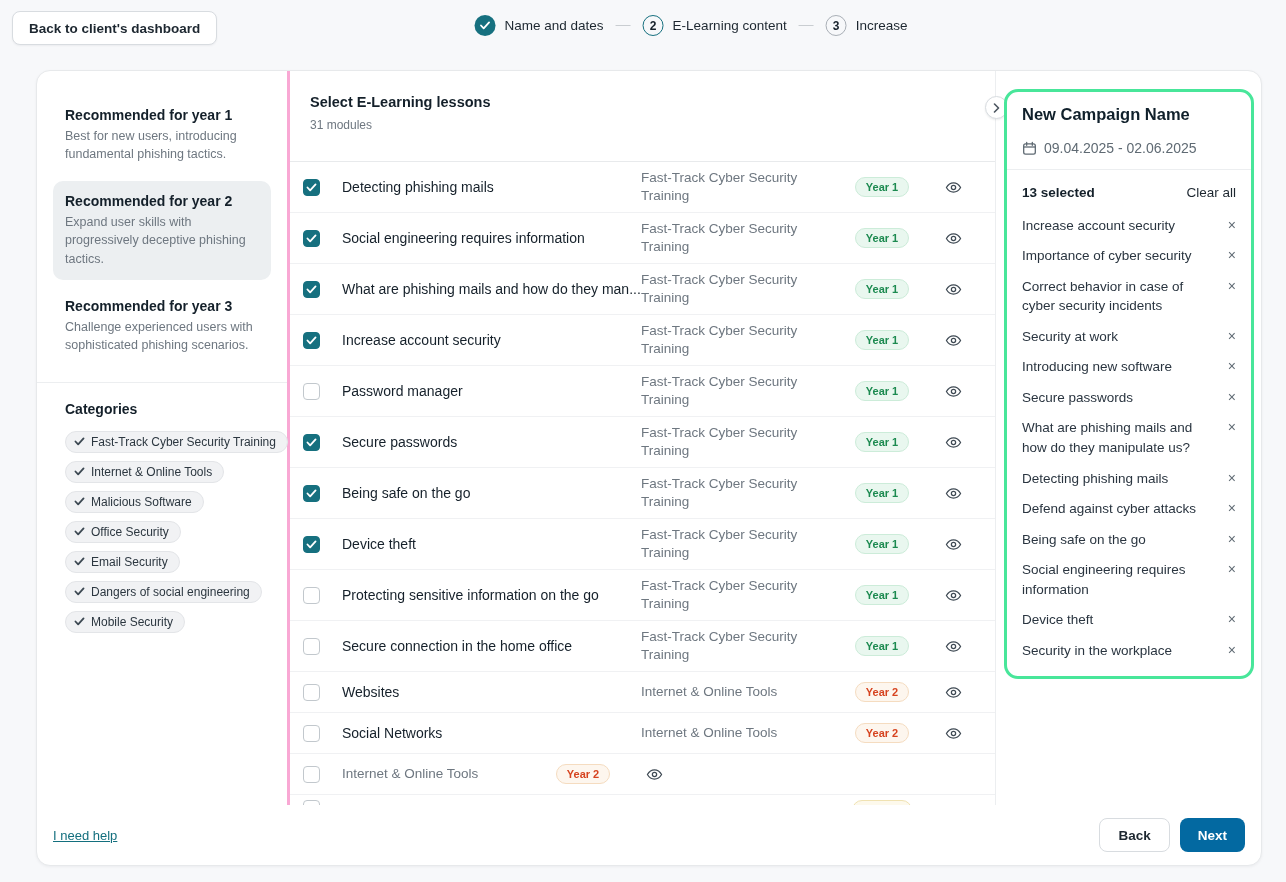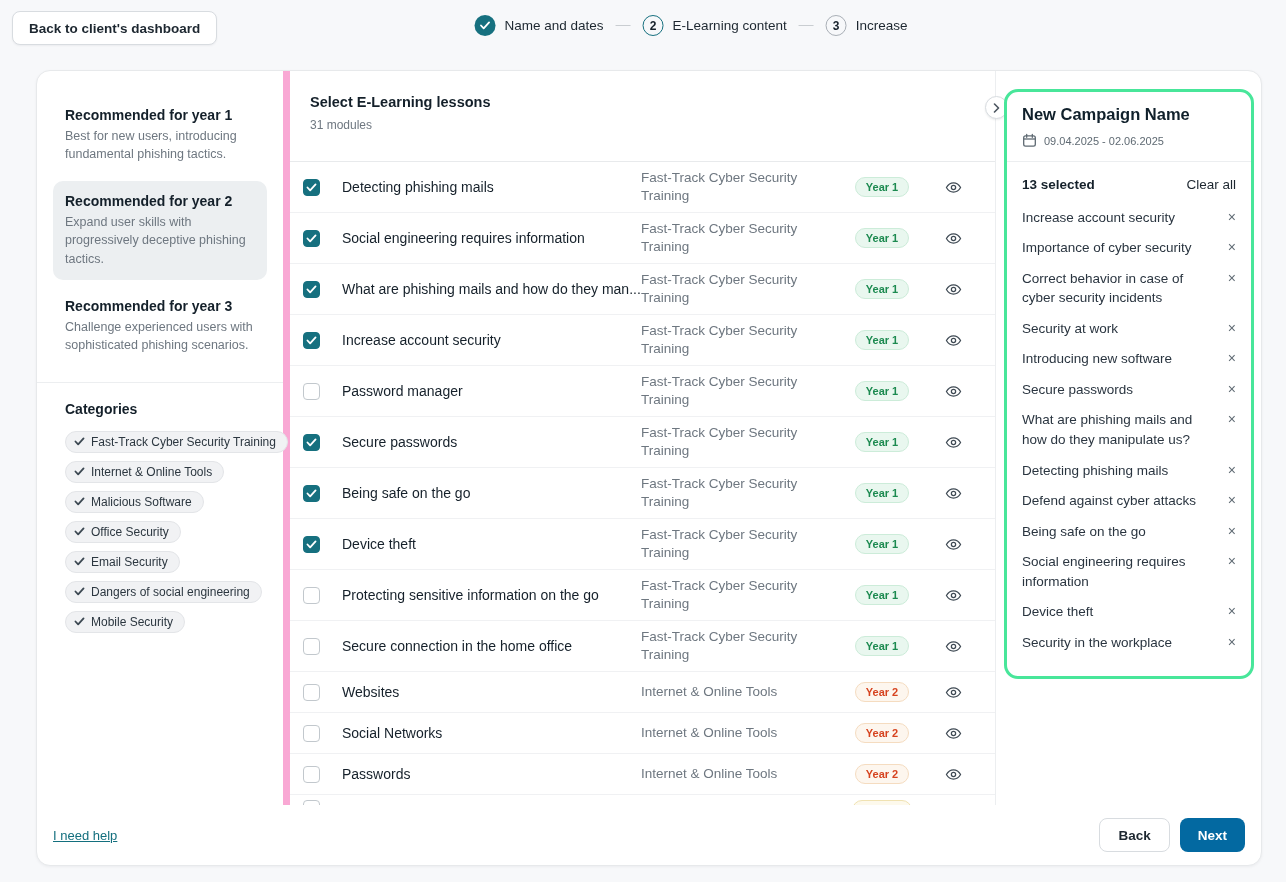--- a/index.html
+++ b/index.html
@@ -31,21 +31,21 @@
   .step-circle.upcoming{border:1.5px solid #a9afb6;color:#15202a;}
   .step-dash{width:15px;height:1.5px;background:#c9cdd1;}
   
   .card{
     position:absolute;left:36px;top:70px;width:1226px;height:796px;
     background:#fff;border:1px solid #e7e9eb;border-radius:14px;
     box-shadow:0 1px 3px rgba(16,24,40,.05);box-sizing:border-box;
   }
   .card-body{position:absolute;top:0;left:0;right:0;bottom:60px;display:flex;overflow:hidden;}
   
-  .sidebar{width:253px;flex:none;border-right:7px solid #f9a8d4;padding:24px 16px 0;box-sizing:border-box;}
+  .sidebar{width:253px;flex:none;border-right:3px solid #f9a8d4;padding:24px 16px 0;box-sizing:border-box;}
   .rec-item{padding:12px;border-radius:10px;margin-bottom:6px;cursor:pointer;}
   .rec-item.selected{background:#eceff1;}
   .rec-title{font-size:14px;font-weight:600;color:#14202a;margin-bottom:4px;}
   .rec-desc{font-size:12.5px;color:#6e7780;line-height:1.45;}
   .sidebar-divider{height:1px;background:#eceef0;margin:16px -16px;}
   .categories-title{font-size:14px;font-weight:700;color:#14202a;margin:18px 0 14px 12px;}
   .chips{display:flex;flex-direction:column;align-items:flex-start;gap:8px;padding-left:12px;}
   .chip{
     display:inline-flex;align-items:center;gap:6px;
     background:#f1f2f4;border:1px solid #e3e5e8;border-radius:12px;
@@ -83,21 +83,21 @@
     position:absolute;left:-11px;top:25px;width:21px;height:21px;border-radius:50%;
     background:#fff;border:1px solid #d8dce0;box-shadow:0 1px 2px rgba(16,24,40,.08);
     display:flex;align-items:center;justify-content:center;font-size:12px;color:#4a545e;
     cursor:pointer;z-index:1;
   }
   .summary-panel{
     position:absolute;left:8px;top:18px;width:250px;height:590px;box-sizing:border-box;
     background:#fff;border:3px solid #48e69a;border-radius:14px;padding:13px 15px 0;z-index:2;
   }
   .panel-title{font-size:16.5px;font-weight:700;color:#10202b;}
-  .panel-date{display:flex;align-items:center;gap:7px;font-size:11px;color:#5f6a73;margin-top:9px;}
+  .panel-date{display:flex;align-items:center;gap:7px;font-size:14px;color:#5f6a73;margin-top:16px;}
   .panel-divider{height:1px;background:#eceef0;margin:13px -15px 0;}
   .selected-header{display:flex;justify-content:space-between;align-items:center;margin-top:15px;font-size:13.5px;}
   .selected-count{font-weight:700;color:#14202a;}
   .clear-all{font-weight:500;color:#1d2730;cursor:pointer;}
   .selected-list{margin-top:10px;}
   .selected-item{
     display:flex;justify-content:space-between;align-items:flex-start;
     font-size:13.5px;color:#2a3540;padding:5.5px 0;line-height:1.45;
   }
   .selected-item .item-label{flex:1;padding-right:10px;}
@@ -408,21 +408,20 @@
             </span>
             <span class="eye-cell">
               <svg width="17" height="17" viewBox="0 0 24 24" fill="none" stroke="#3f4a54" stroke-width="1.8" stroke-linecap="round" stroke-linejoin="round">
                 <path d="M2 12s3.8-6.5 10-6.5S22 12 22 12s-3.8 6.5-10 6.5S2 12 2 12z"></path>
                 <circle cx="12" cy="12" r="3"></circle>
               </svg>
             </span>
           </div>
           <div class="lesson-row short">
             <span class="checkbox"></span>
-            <span class="lesson-name">Passwords</span>
             <span class="lesson-category">Internet &amp; Online Tools</span>
             <span class="badge-cell">
               <span class="badge year2">Year 2</span>
             </span>
             <span class="eye-cell">
               <svg width="17" height="17" viewBox="0 0 24 24" fill="none" stroke="#3f4a54" stroke-width="1.8" stroke-linecap="round" stroke-linejoin="round">
                 <path d="M2 12s3.8-6.5 10-6.5S22 12 22 12s-3.8 6.5-10 6.5S2 12 2 12z"></path>
                 <circle cx="12" cy="12" r="3"></circle>
               </svg>
             </span>

